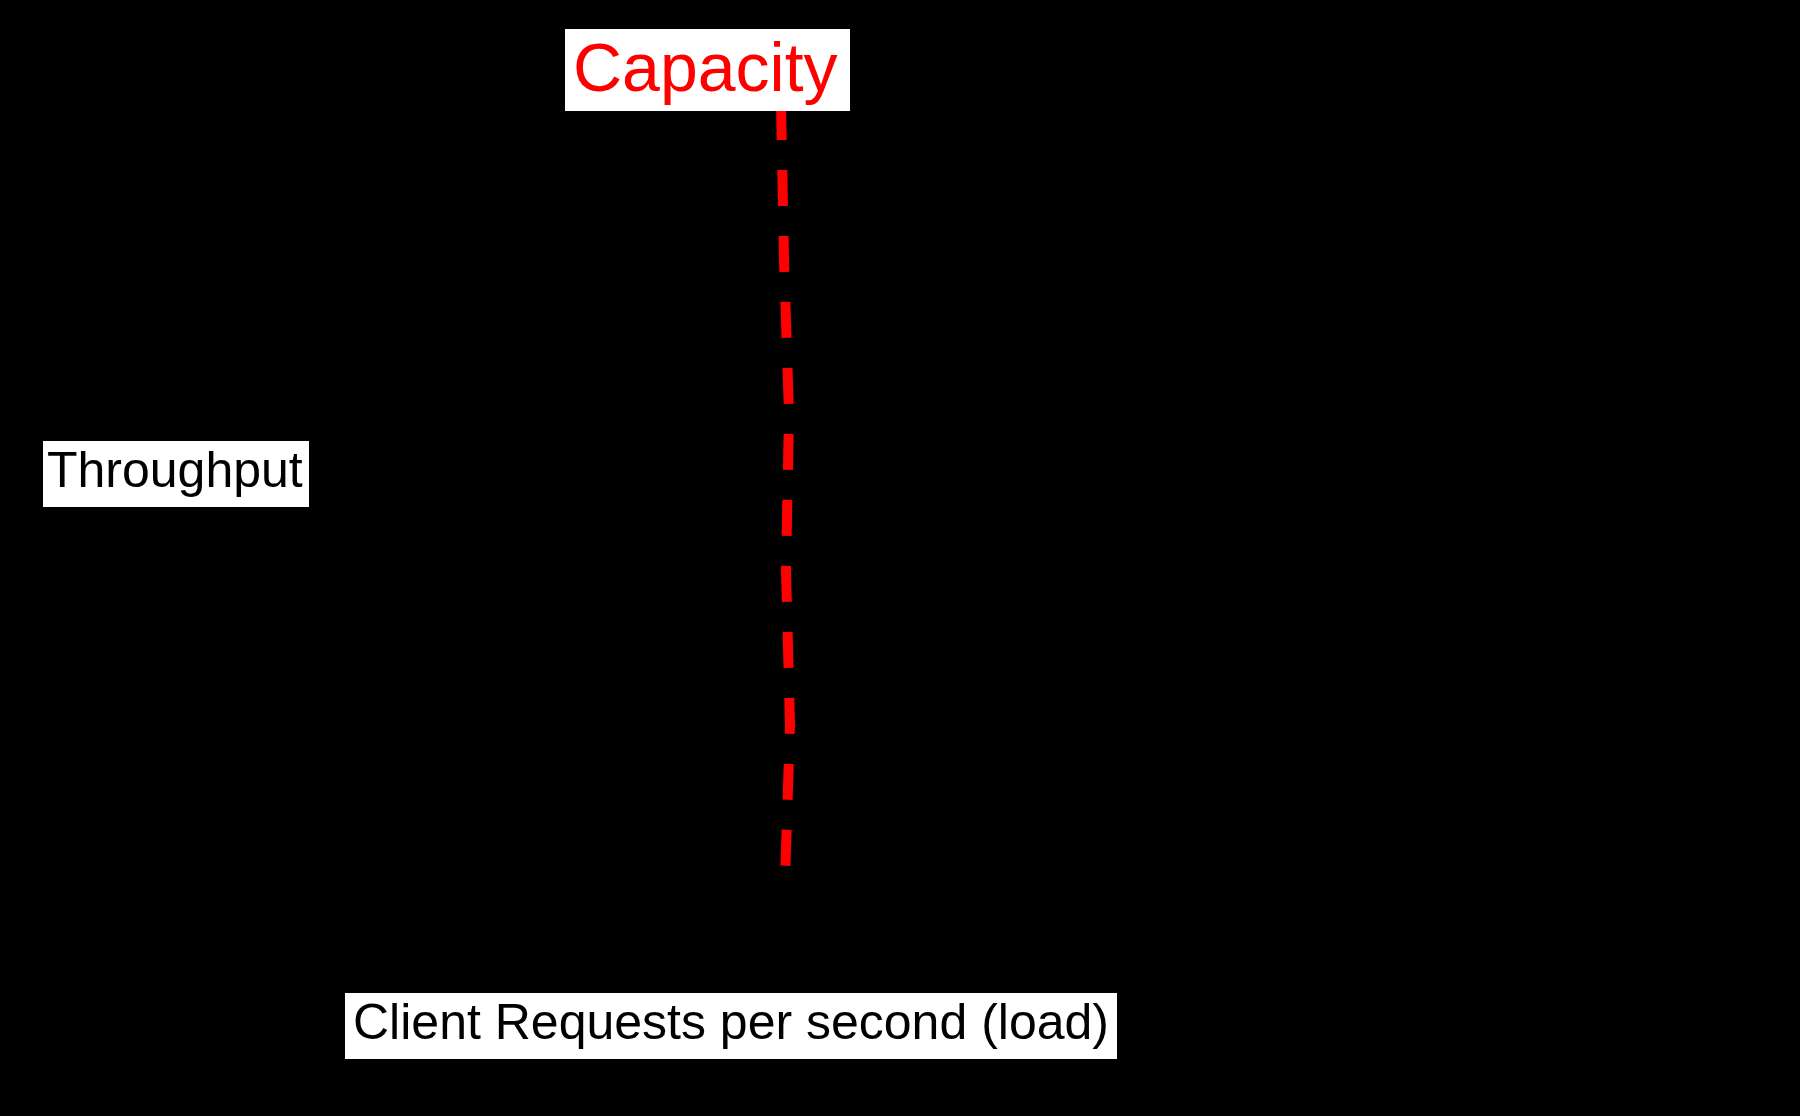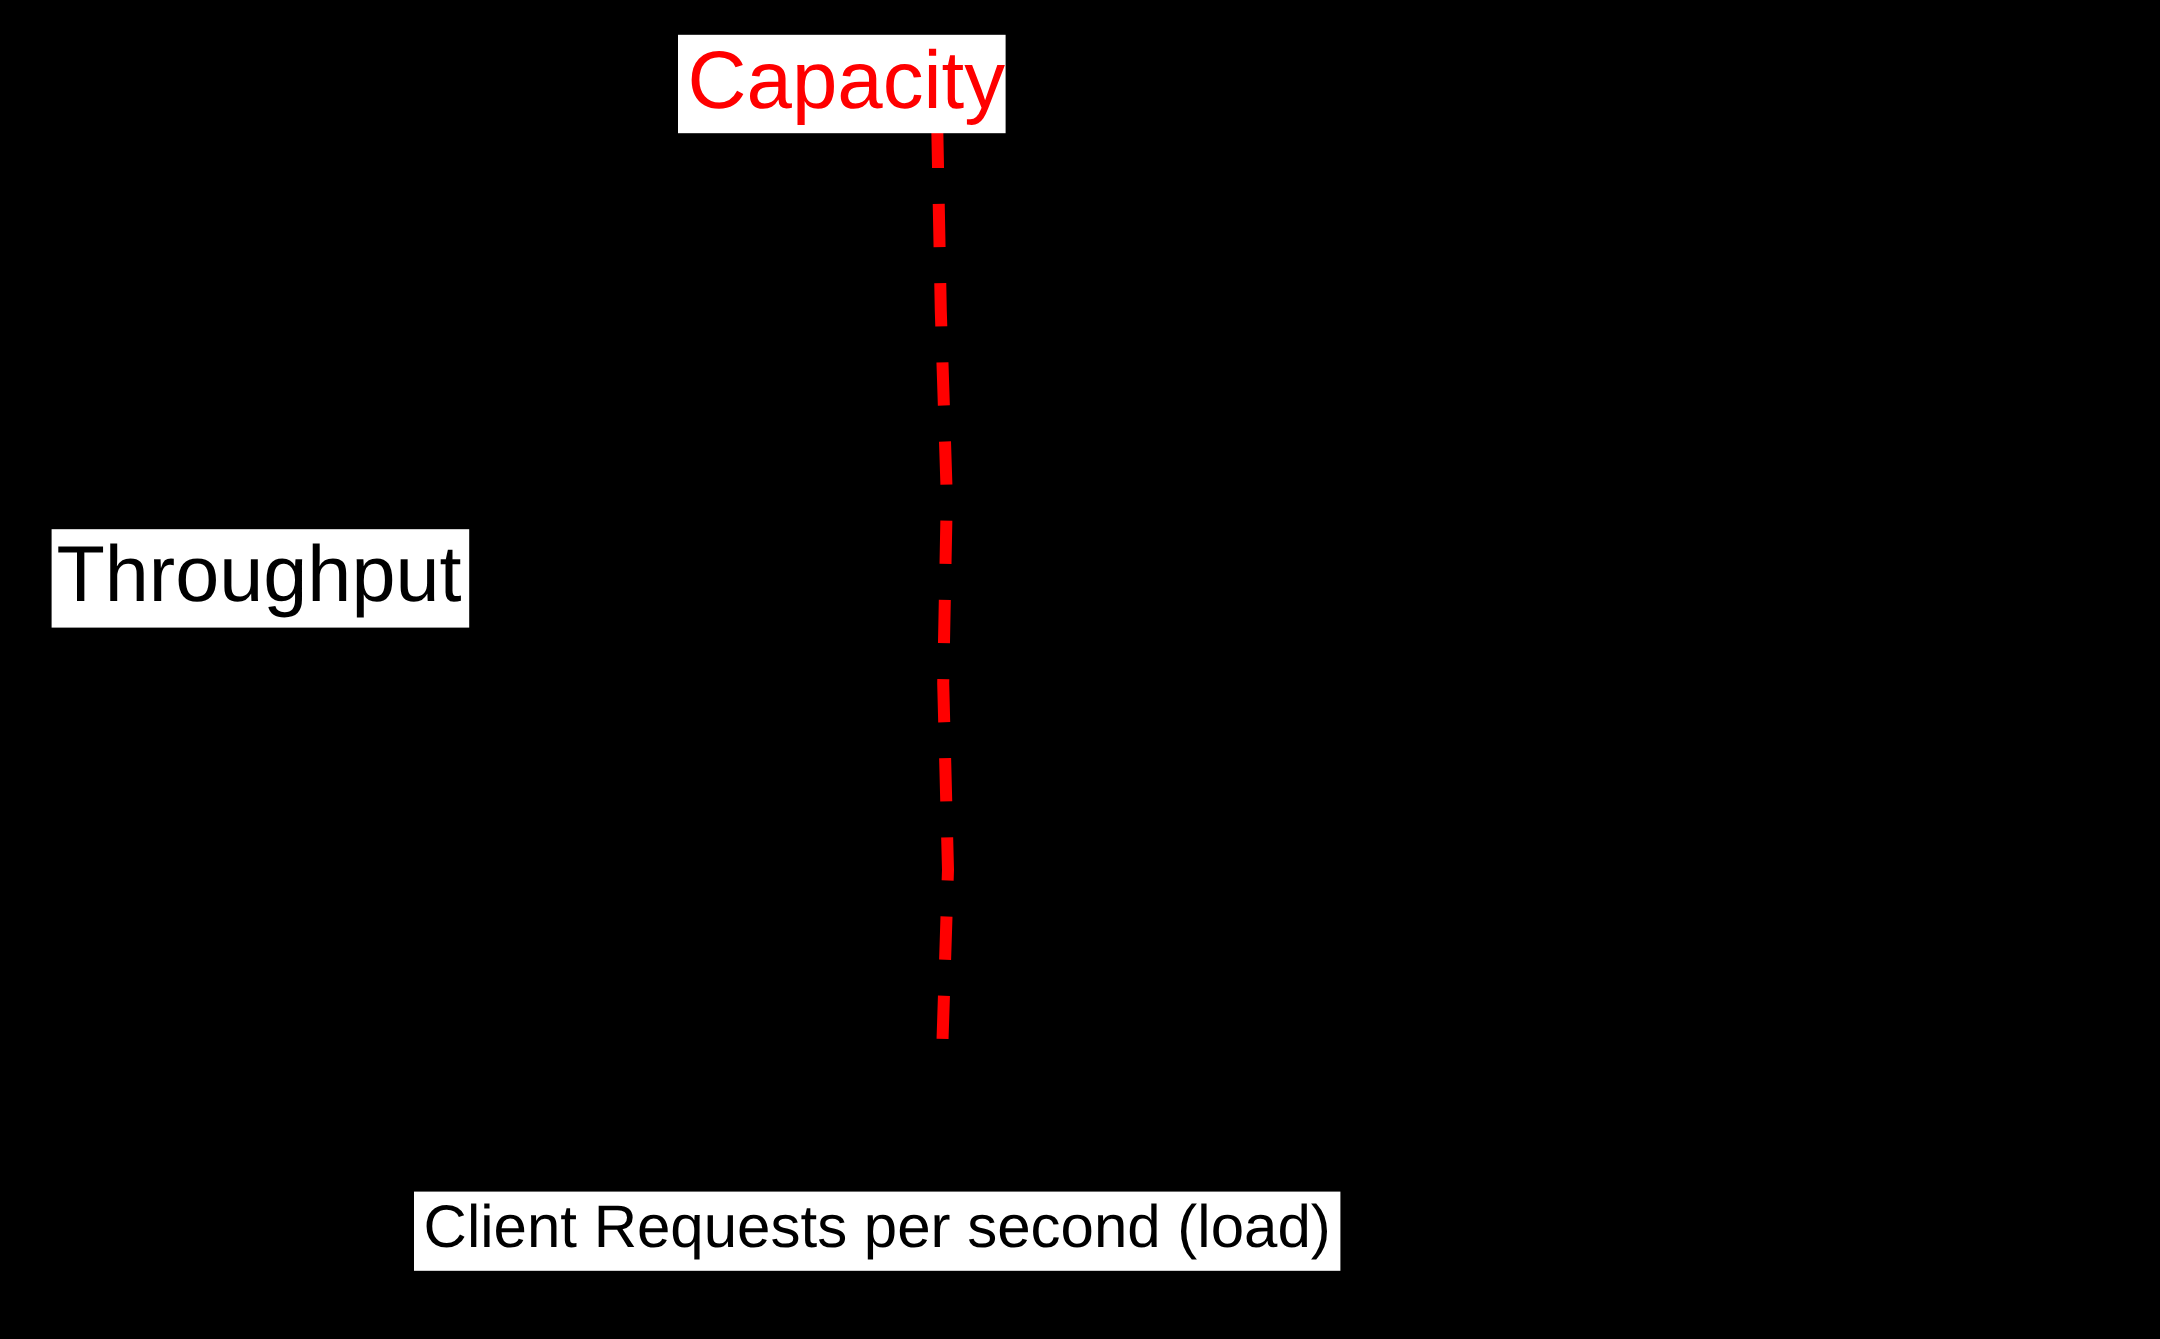--- a/index.html
+++ b/index.html
@@ -25,28 +25,28 @@
     line-height: 1.0;
     font-family: "Liberation Sans", sans-serif;
     font-weight: 400;
   }
   
   #capacity-label {
     left: 565px;
     top: 29px;
     color: #ff0000;
     font-size: 68px;
-    padding: 4px 0 10px 8px;
+    padding: 4px 12px 10px 8px;
   }
   
   #throughput-label {
     left: 43px;
     top: 441px;
     color: #000000;
-    font-size: 66px;
+    font-size: 50px;
     padding: 4px 6px 12px 4px;
   }
   
   #xaxis-label {
     left: 345px;
     top: 993px;
     color: #000000;
     font-size: 50px;
     padding: 4px 8px 12px 8px;
   }

